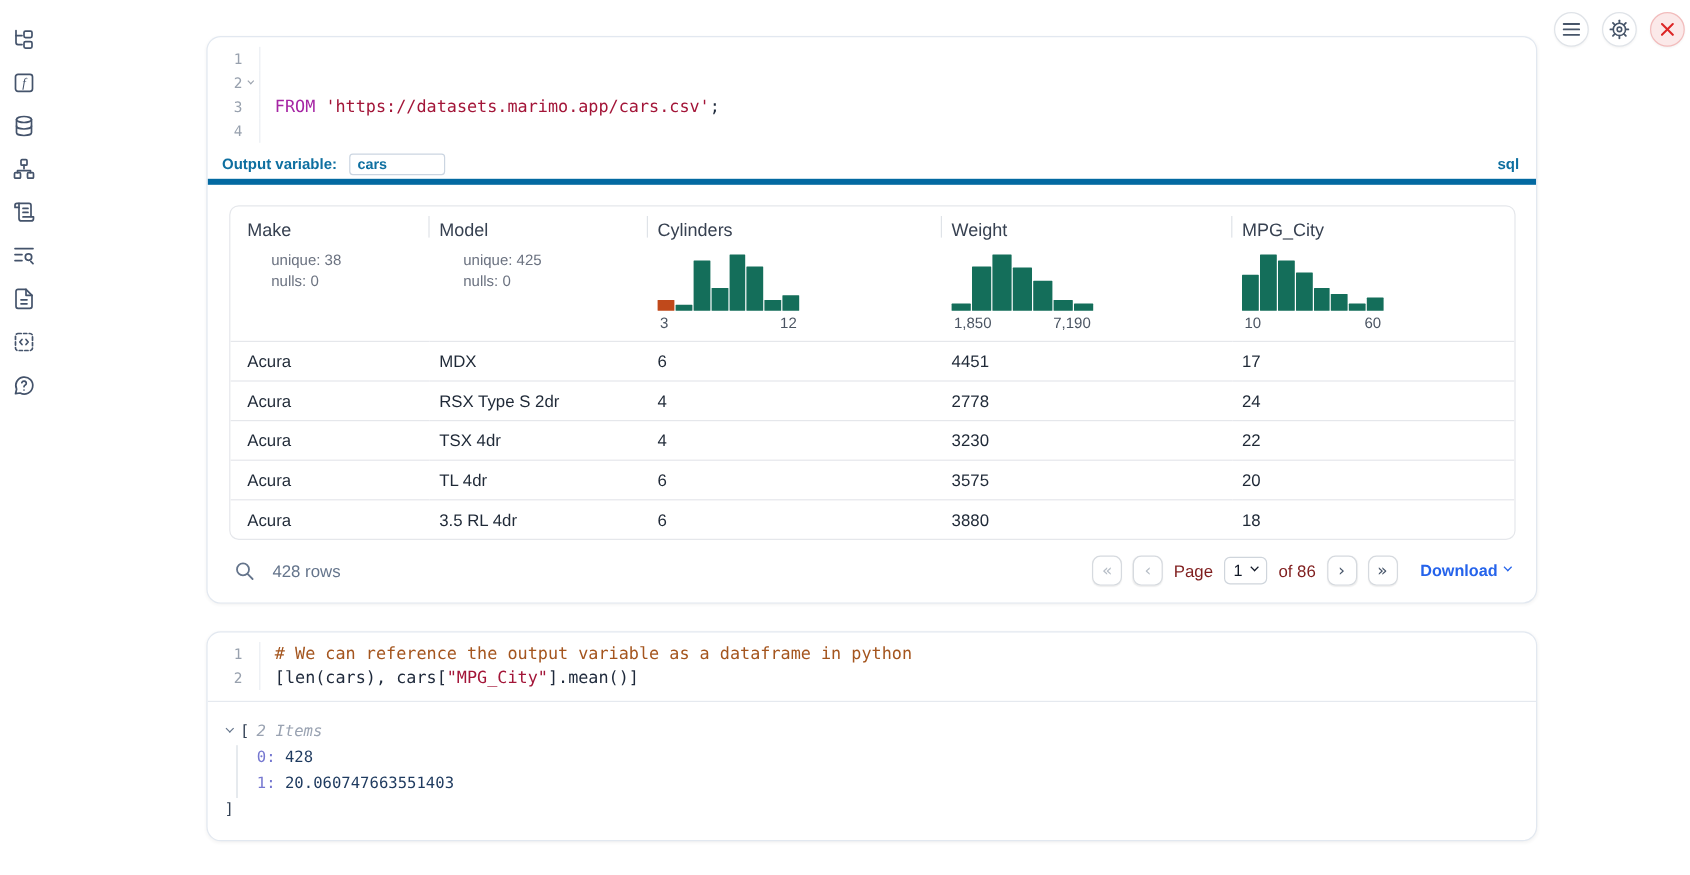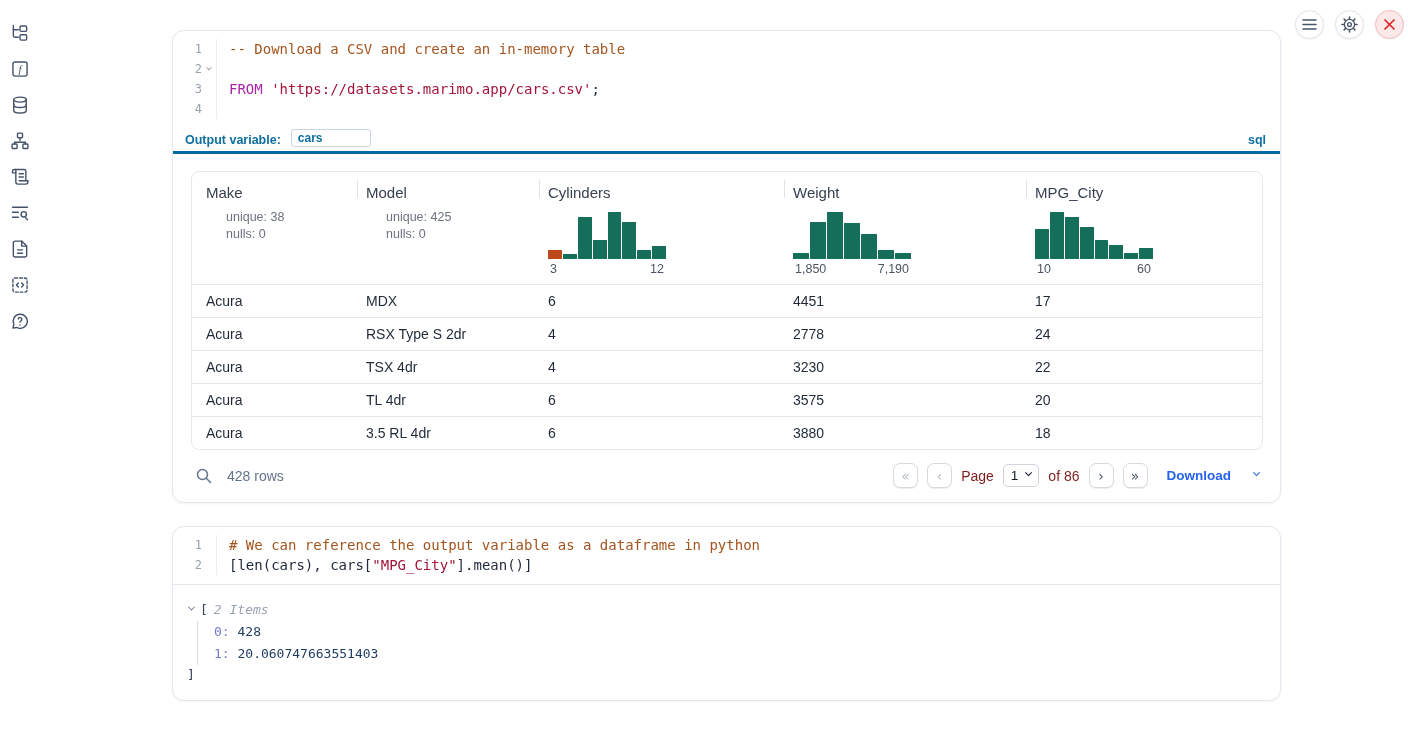--- a/index.html
+++ b/index.html
@@ -45,22 +45,22 @@
   .tk-kw { color:#a626a4; }
   .tk-st { color:#a31538; }
   .tk-tx { color:#1e293b; }
 
   .chev { display:inline-block; width:7px; height:7px;
           border-right:1.6px solid currentColor; border-bottom:1.6px solid currentColor;
           transform:rotate(45deg) translate(-1px,-1px); }
   .chev.tiny { width:4px; height:4px; border-width:1.3px; }
 
   
-  .var-strip { display:flex; align-items:flex-end; height:26px; padding:0 14px 4px 12px;
-               border-bottom:3px solid #0369a1; }
+  .var-strip { display:flex; align-items:center; height:26px; padding:0 14px 4px 12px;
+               border-bottom:5px solid #0369a1; }
   .var-label { font-size:12.5px; font-weight:bold; color:#0e6fa0; }
   .var-input { margin-left:10px; width:80px; height:18px; border:1px solid #cbd5e1;
                border-radius:3px; padding:0 6px; font-size:12px; font-weight:bold;
                color:#0e6fa0; font-family:"Liberation Sans",sans-serif; outline:none; }
   .lang-badge { margin-left:auto; font-size:12.5px; font-weight:bold; color:#0e6fa0;
                 cursor:pointer; }
 
   
   .table-area { padding:17px 17px 14px 18px; }
   .tbl-frame { border:1px solid #e5e7eb; border-radius:8px; overflow:hidden; }
@@ -92,21 +92,21 @@
             background:#fff; display:flex; align-items:center; justify-content:center;
             font-size:14px; box-shadow:0 1px 1px rgba(0,0,0,.07); cursor:pointer;
             color:#475569; font-family:"DejaVu Sans",sans-serif; }
   .pg-btn.disabled { color:#b6bdc6; }
   .pg-label { font-size:14px; color:#7f1d1d; }
   .pg-select { display:flex; align-items:center; gap:8px; border:1px solid #cfd5dc;
                border-radius:5px; height:23px; padding:0 7px; font-size:13.5px;
                color:#111827; cursor:pointer; }
   .pg-select .chev { width:5px; height:5px; border-width:1.6px; color:#111827;
                      transform:rotate(45deg) translate(-2px,-2px); }
-  .download { display:flex; align-items:center; gap:23px; margin-left:10px;
+  .download { display:flex; align-items:center; gap:6px; margin-left:10px;
               font-size:13.5px; color:#2563eb; font-weight:bold; cursor:pointer; }
   .download .chev { width:5px; height:5px; border-width:1.6px;
                     transform:rotate(45deg) translate(-2px,-2px); }
 
   
   .py-code { border-bottom:1px solid #e5e9ef; }
   .tree-area { padding:14px 16px 18px 14px;
                font-family:"DejaVu Sans Mono", monospace; font-size:13px; }
   .tree-head { display:flex; align-items:center; height:20px; }
   .tree-head .chev { color:#64748b; width:5px; height:5px; border-width:1.5px;
@@ -229,21 +229,20 @@
 
 <div class="main">
 
   <div class="cell cell-1">
     <div class="code">
         <div class="cl">
           <span class="gutter">
             <span class="ln">1</span>
             <span class="fold"></span>
           </span>
-          <span class="src"><span class="tk-cm">-- Download a CSV and create an in-memory table</span></span>
         </div>
         <div class="cl">
           <span class="gutter">
             <span class="ln">2</span>
             <span class="fold">
               <span class="chev tiny"></span>
             </span>
           </span>
         </div>
         <div class="cl">

